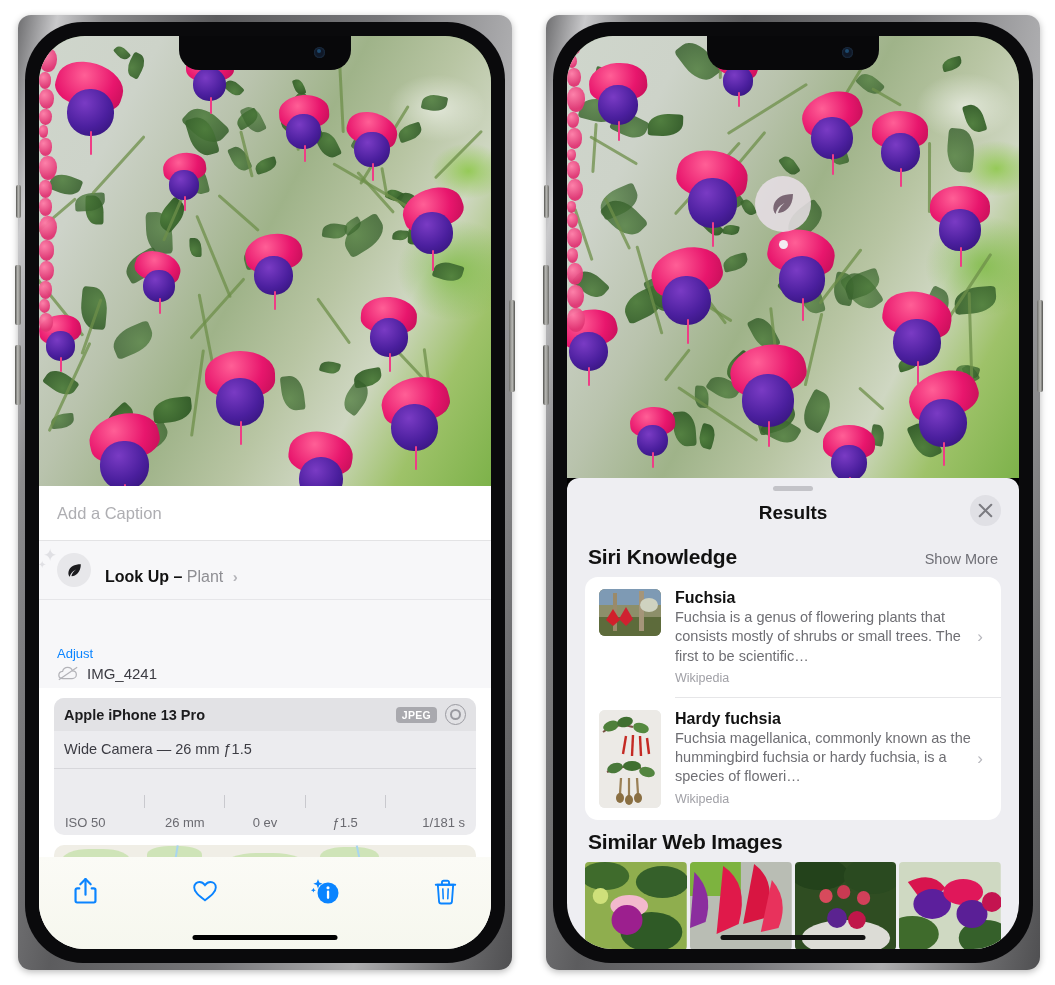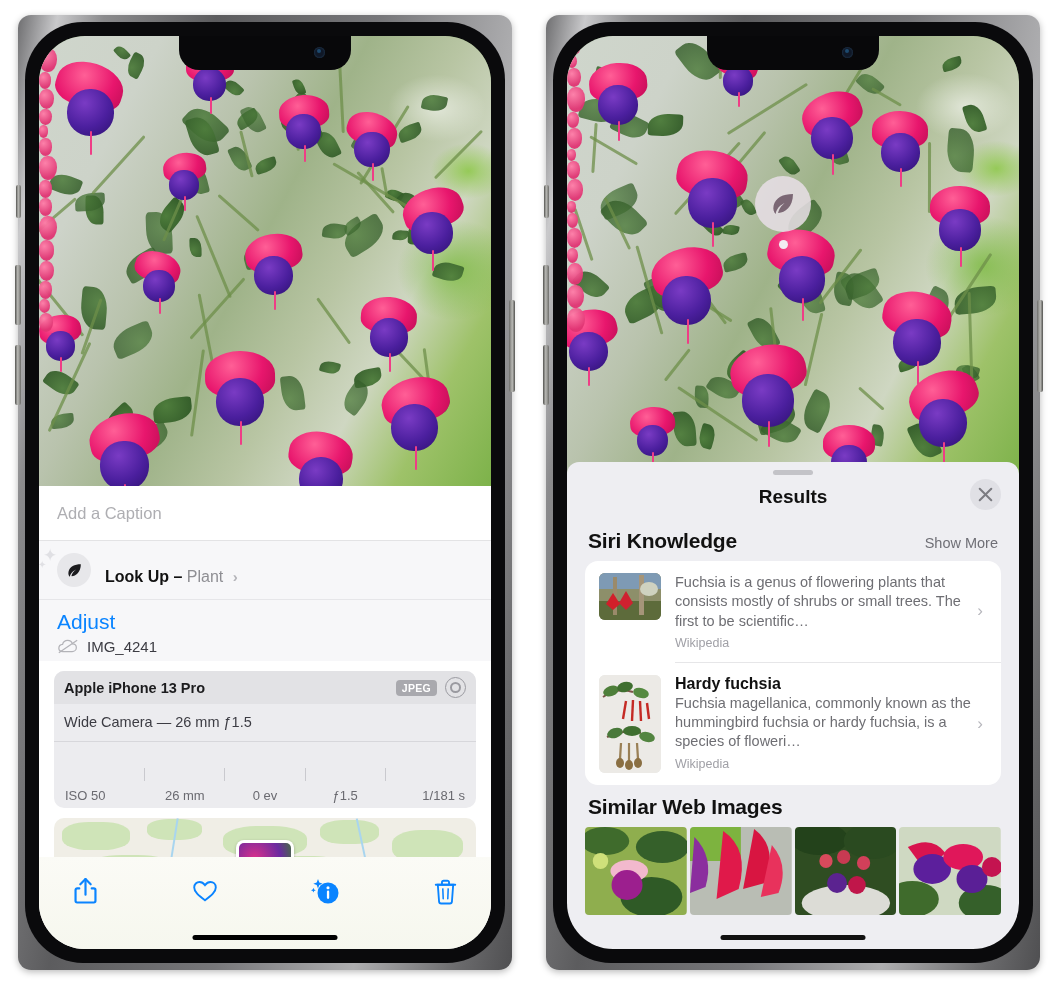--- a/index.html
+++ b/index.html
@@ -49,21 +49,21 @@
              display:flex;align-items:center;justify-content:center;margin-right:14px;}
   .spark{position:absolute;color:#e0e0e4;font-size:15px;}
   .spark.s1{left:-14px;top:-8px;font-size:17px;}
   .spark.s2{left:-19px;top:6px;font-size:10px;}
   .lookup-txt{font-size:16px;font-weight:700;color:#111;margin-top:14px;}
   .lookup-txt .plant{font-weight:400;color:#8e8e93;}
   .chev{color:#b5b5ba;font-size:15px;margin-left:5px;}
   .meta{padding:10px 18px 6px 18px;background:#f7f7f9;border-top:1px solid #e6e6e9;}
   .meta-line{display:flex;align-items:center;justify-content:space-between;}
   .meta-date{font-size:15.5px;color:#111;font-weight:600;letter-spacing:.1px;}
-  .adjust{font-size:21px;color:#0a84ff;}
+  .adjust{font-size:13px;color:#0a84ff;margin-top:36px;}
   .fname{display:flex;align-items:center;gap:8px;margin-top:4px;font-size:15px;color:#3c3c43;}
   .cloudoff{width:22px;height:15px;position:relative;}
 
   .camcard{margin:10px 15px 0 15px;border-radius:10px;overflow:hidden;background:#ececef;}
   .camhead{display:flex;align-items:center;justify-content:space-between;padding:6px 10px;background:#e2e2e5;}
   .camname{font-size:14.5px;font-weight:700;color:#1c1c1e;}
   .headright{display:flex;align-items:center;gap:8px;}
   .jpeg{background:#a9a9ae;color:#fff;font-size:10.5px;font-weight:600;padding:2px 6px;border-radius:4px;letter-spacing:.3px;}
   .aperture{width:19px;height:19px;border-radius:50%;border:1.6px solid #9a9aa0;position:relative;}
   .aperture:after{content:"";position:absolute;left:4.2px;top:4.2px;width:7px;height:7px;border-radius:50%;
@@ -535,21 +535,21 @@
               <div class="bud" style="left: 244.321px; top: 45.6305px; width: 17.6879px; height: 23.8786px; opacity: 0.95;"></div>
             </div>
           <div class="pinbadge" style="left:188px;top:140px">
             <svg width="30" height="30" viewBox="0 0 24 24" aria-hidden="true">
               <path d="M20 4c-8 0-14 3-15.5 9.2-.7 2.9.2 5.6 1.6 6.8.4-2.6 1.7-5 3.9-6.8 1.8-1.5 3.7-2.3 3.7-2.3s-2.2 1.6-3.6 3.6c-1 1.4-1.7 3-2 4.6C13 19.4 20 14.6 20 4z" fill="#7b6774"></path>
             </svg>
           </div>
           <div class="pindot" style="left:212px;top:204px"></div>
         </div>
 
-        <div class="rsheet" style="top:426px">
+        <div class="rsheet" style="top:442px">
           <div class="grab"></div>
           <div class="rhead">
             <div class="rtitle">Results</div>
             <div class="closebtn">
               <svg width="15" height="15" viewBox="0 0 14 14">
                 <line x1="1.6" y1="1.6" x2="12.4" y2="12.4" stroke="#7b7b81" stroke-width="1.9" stroke-linecap="round"></line>
                 <line x1="12.4" y1="1.6" x2="1.6" y2="12.4" stroke="#7b7b81" stroke-width="1.9" stroke-linecap="round"></line>
               </svg>
             </div>
           </div>
@@ -567,20 +567,21 @@
                   <rect x="0" y="0" width="62" height="16" fill="#7e9ab4"></rect>
                   <rect x="0" y="28" width="62" height="19" fill="#5d6b3b"></rect>
                   <rect x="14" y="4" width="4" height="38" fill="#9a8a6a"></rect>
                   <rect x="40" y="2" width="5" height="40" fill="#a59579"></rect>
                   <path d="M14 20 l7 11 -7 6 -7-6z" fill="#d11f2a"></path>
                   <path d="M27 18 l7 12 -7 7 -7-7z" fill="#cf2130"></path>
                   <ellipse cx="50" cy="16" rx="9" ry="7" fill="#cfd2c0"></ellipse>
                 </svg>
               </div>
               <div class="cbody">
+                <div class="ctitle">Fuchsia</div>
                 <div class="cdesc">Fuchsia is a genus of flowering plants that consists mostly of shrubs or small trees. The first to be scientific…</div>
                 <div class="csrc">Wikipedia</div>
               </div>
               <div class="carrow">›</div>
             </div>
 
             <div class="divider"></div>
 
             <div class="crow">
               <div class="cthumb t2">

